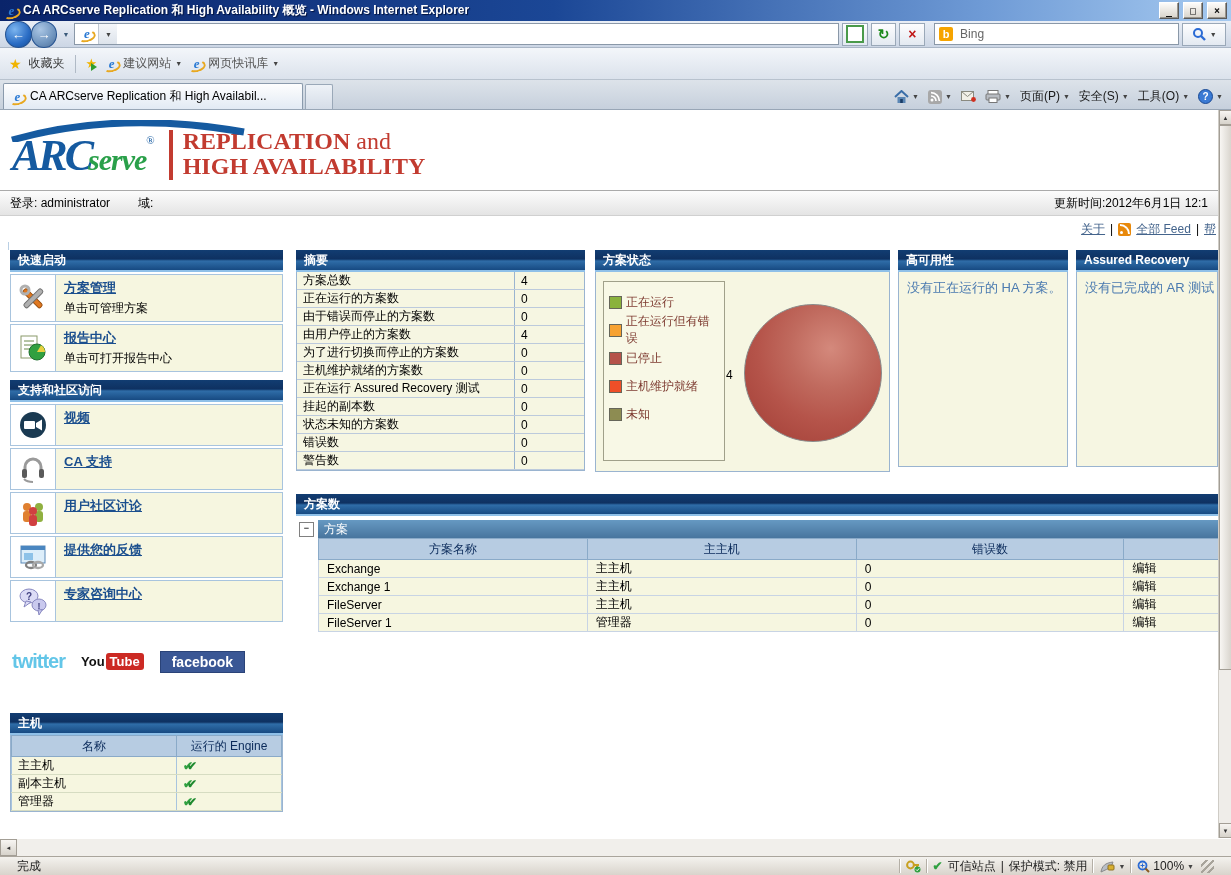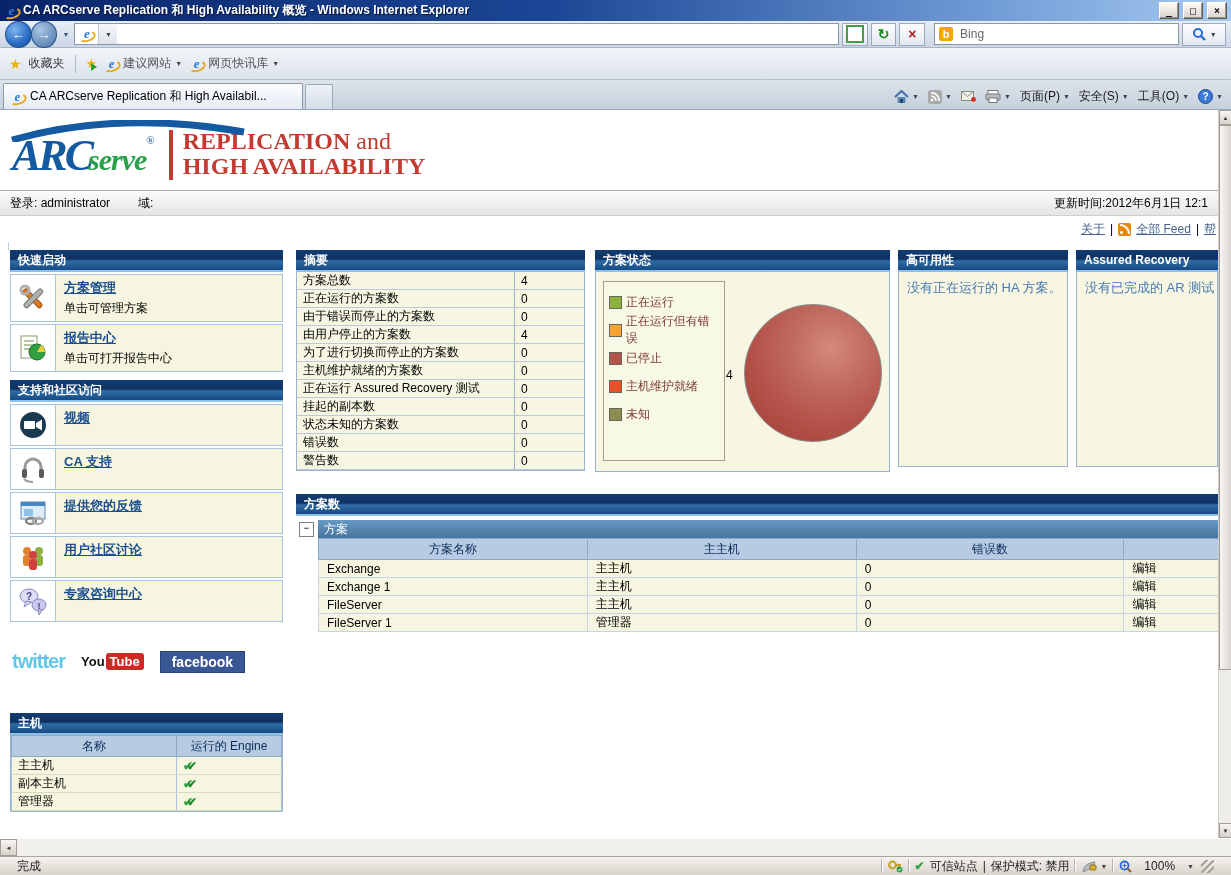--- a/index.html
+++ b/index.html
@@ -388,42 +388,42 @@
             <rect x="21" y="15" width="5" height="9" rx="2" fill="#5a5a5a"></rect>
             <path d="M6 25 q3 3 9 3" fill="none" stroke="#9a9a9a" stroke-width="2"></path>
           </svg>
         </span>
         <span class="sbtext"><span class="slink">CA 支持</span></span>
       </div>
 
       <div class="sbitem">
         <span class="sbicon">
           <svg width="30" height="30" viewBox="0 0 30 30">
-            <rect x="3" y="4" width="24" height="17" fill="#ddeefa" stroke="#5a8ab8"></rect>
-            <rect x="3" y="4" width="24" height="4" fill="#4a86c0"></rect>
-            <rect x="6" y="11" width="9" height="7" fill="#8ec2e8"></rect>
-            <ellipse cx="13" cy="23" rx="5" ry="3" fill="none" stroke="#808080" stroke-width="2.3"></ellipse>
-            <ellipse cx="20" cy="23" rx="5" ry="3" fill="none" stroke="#a8a8a8" stroke-width="2.3"></ellipse>
-          </svg>
-        </span>
-        <span class="sbtext"><span class="slink">提供您的反馈</span></span>
-      </div>
-
-      <div class="sbitem">
-        <span class="sbicon">
-          <svg width="30" height="30" viewBox="0 0 30 30">
             <circle cx="9" cy="9" r="4" fill="#e08030"></circle>
               <rect x="5" y="13" width="8" height="11" rx="3" fill="#e08030"></rect>
             <circle cx="21" cy="9" r="4" fill="#90b040"></circle>
               <rect x="17" y="13" width="8" height="11" rx="3" fill="#90b040"></rect>
             <circle cx="15" cy="13" r="4" fill="#d04040"></circle>
               <rect x="11" y="17" width="8" height="11" rx="3" fill="#d04040"></rect>
           </svg>
         </span>
         <span class="sbtext"><span class="slink">用户社区讨论</span></span>
+      </div>
+
+      <div class="sbitem">
+        <span class="sbicon">
+          <svg width="30" height="30" viewBox="0 0 30 30">
+            <rect x="3" y="4" width="24" height="17" fill="#ddeefa" stroke="#5a8ab8"></rect>
+            <rect x="3" y="4" width="24" height="4" fill="#4a86c0"></rect>
+            <rect x="6" y="11" width="9" height="7" fill="#8ec2e8"></rect>
+            <ellipse cx="13" cy="23" rx="5" ry="3" fill="none" stroke="#808080" stroke-width="2.3"></ellipse>
+            <ellipse cx="20" cy="23" rx="5" ry="3" fill="none" stroke="#a8a8a8" stroke-width="2.3"></ellipse>
+          </svg>
+        </span>
+        <span class="sbtext"><span class="slink">提供您的反馈</span></span>
       </div>
 
       <div class="sbitem">
         <span class="sbicon">
           <svg width="30" height="30" viewBox="0 0 30 30">
             <ellipse cx="11" cy="10" rx="9" ry="7" fill="#dcdcf6" stroke="#8888c0"></ellipse>
             <path d="M8 15 L6 21 L13 16 Z" fill="#dcdcf6" stroke="#8888c0"></path>
             <text x="11" y="14" font-size="10" font-weight="bold" text-anchor="middle" fill="#404080" font-family="Liberation Sans, sans-serif">?</text>
             <ellipse cx="21" cy="19" rx="7" ry="6" fill="#c9c9ee" stroke="#8888c0"></ellipse>
             <path d="M20 24 L21 29 L24.5 23.5 Z" fill="#c9c9ee" stroke="#8888c0"></path>
@@ -645,21 +645,21 @@
   <span>保护模式: 禁用</span>
   <span class="ssep"></span>
   <span style="display:flex;align-items:center;gap:3px;">
     <svg width="16" height="13" viewBox="0 0 16 13">
       <path d="M2 12 C3 6 6 3 14 2 L12 7 C9 9 6 10 2 12 Z" fill="#b8bec6" stroke="#888"></path>
       <rect x="9" y="5" width="6" height="5" rx="1" fill="#d8b030" stroke="#907020"></rect>
     </svg>
     <span class="drop7">▼</span>
   </span>
   <span class="ssep"></span>
-  <span style="display:flex;align-items:center;gap:12px;">
+  <span style="display:flex;align-items:center;gap:3px;">
     <svg width="13" height="13" viewBox="0 0 13 13">
       <circle cx="5.5" cy="5.5" r="4" fill="none" stroke="#2a6ad4" stroke-width="1.8"></circle>
       <line x1="8.5" y1="8.5" x2="12" y2="12" stroke="#8a5a20" stroke-width="2"></line>
       <line x1="3.5" y1="5.5" x2="7.5" y2="5.5" stroke="#2a6ad4" stroke-width="1"></line>
       <line x1="5.5" y1="3.5" x2="5.5" y2="7.5" stroke="#2a6ad4" stroke-width="1"></line>
     </svg>
     <span>100%</span>
     <span class="drop7">▼</span>
   </span>
   <span class="grip"></span>

